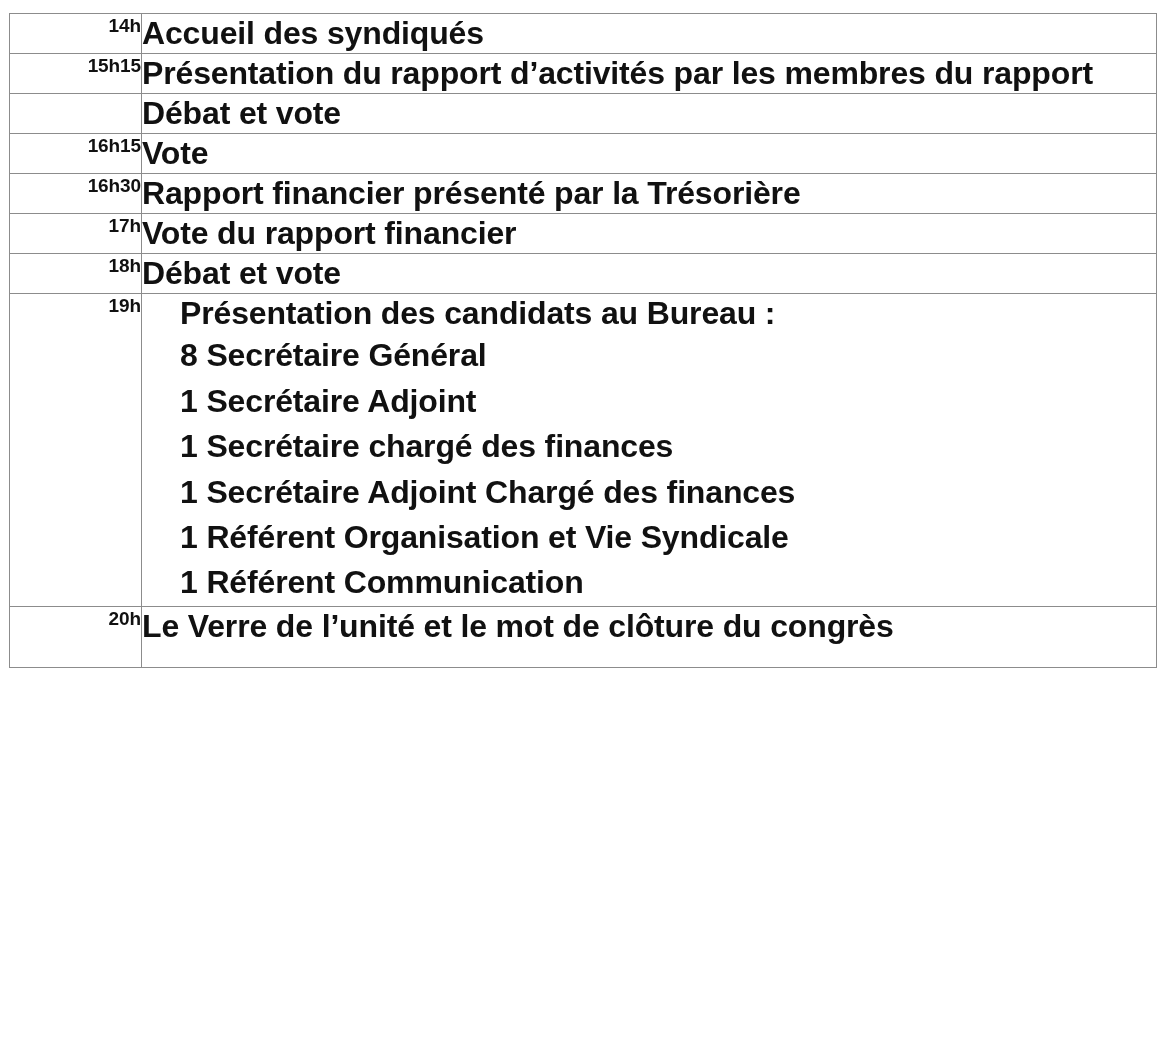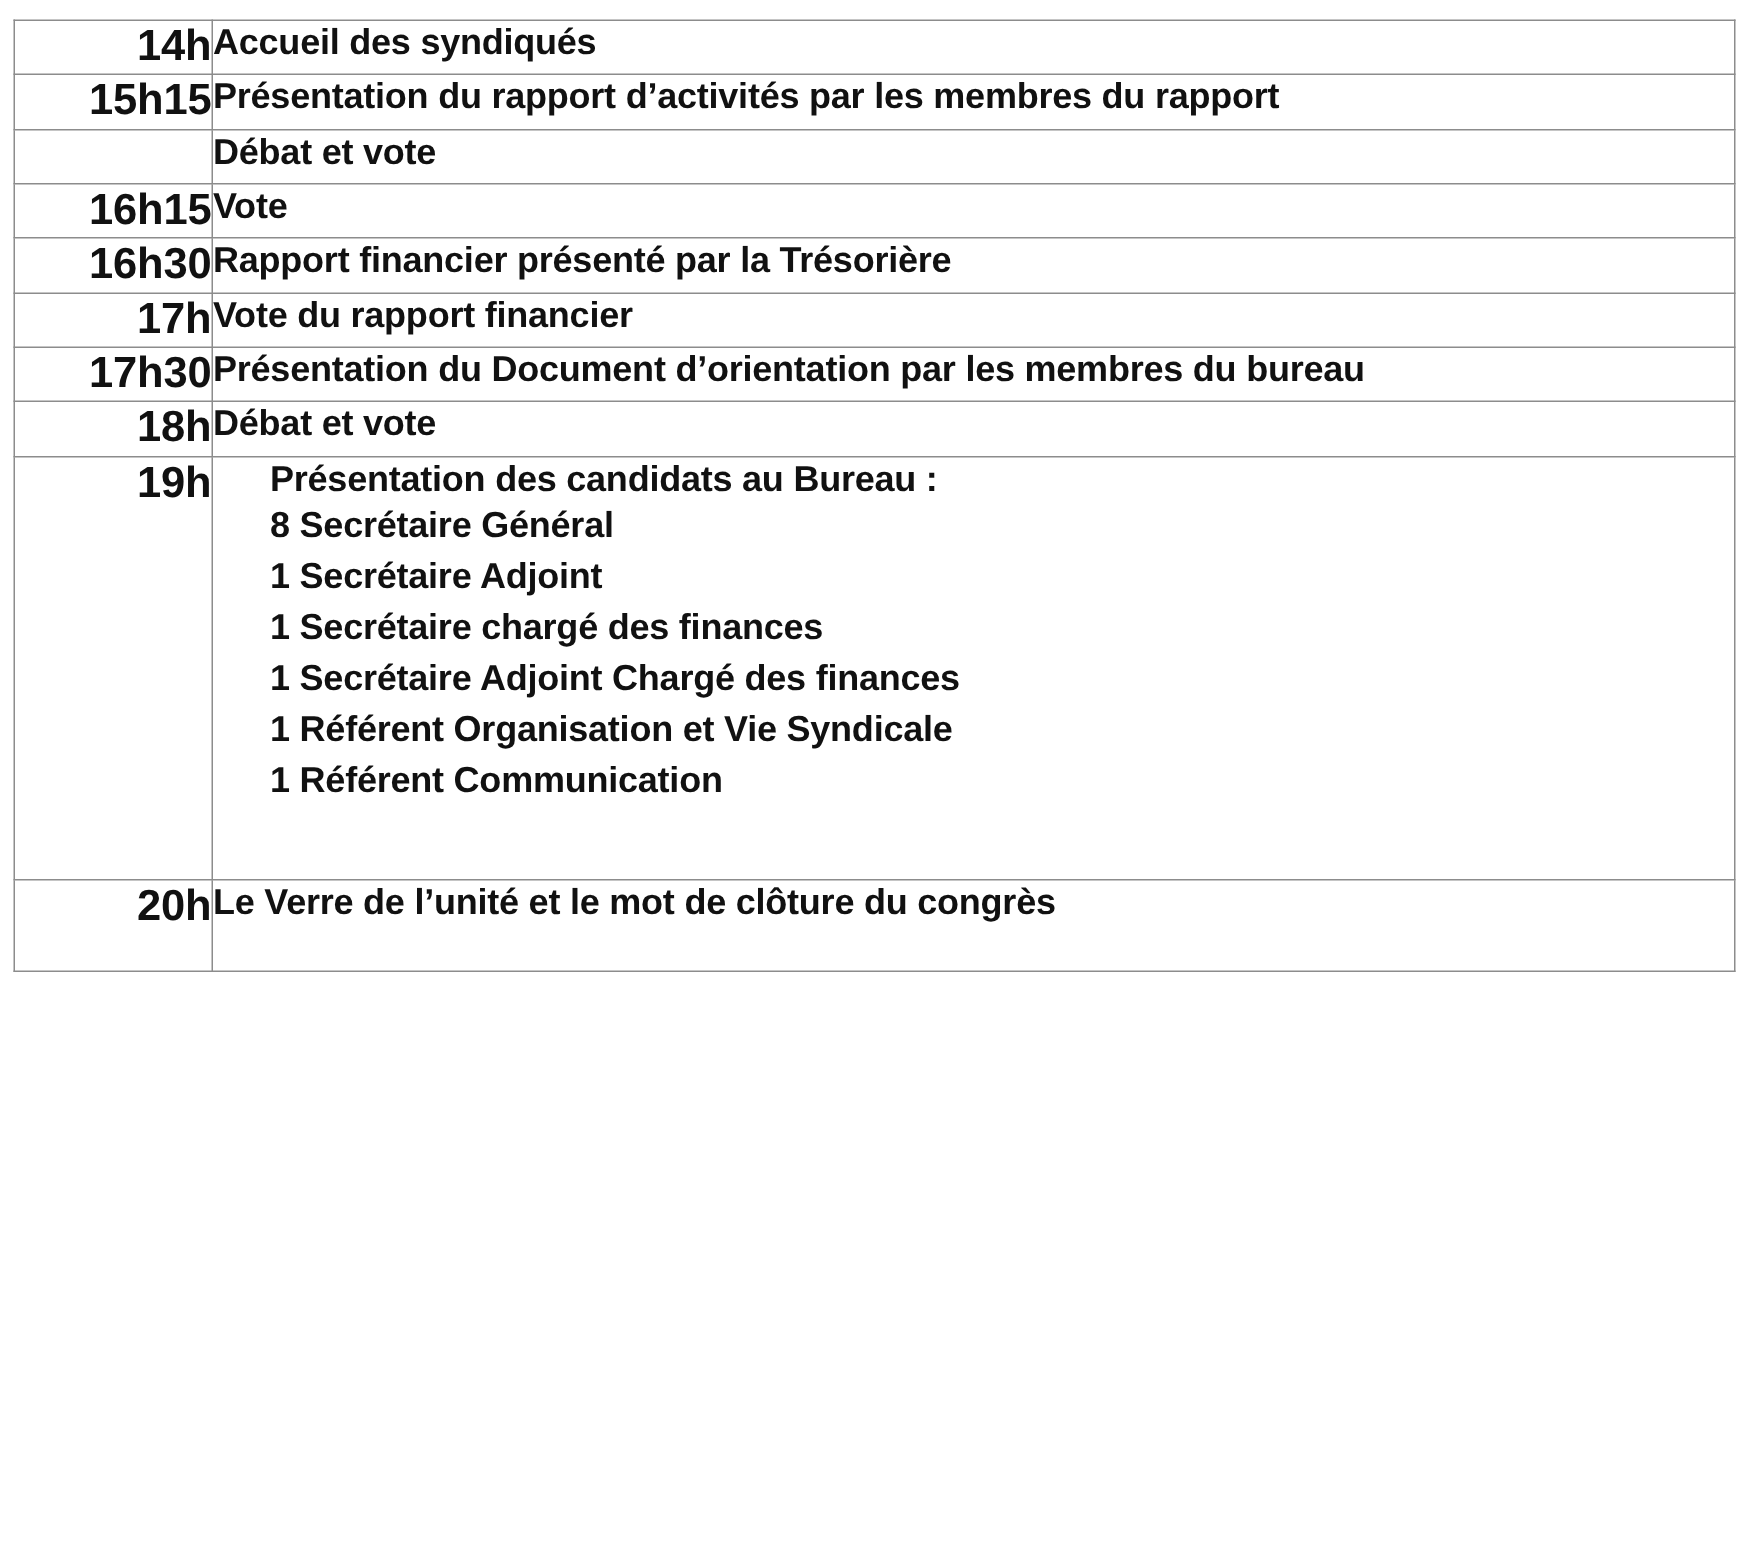--- a/index.html
+++ b/index.html
@@ -39,31 +39,31 @@
     border: 1px solid #8c8c8c;
     padding: 0;
     vertical-align: top;
     background: #ffffff;
   }
 
   .cell-time {
     text-align: right;
     padding: 12px 12px 10px 6px;
     font-weight: bold;
-    font-size: 29px;
+    font-size: 19px;
     line-height: 1.22;
     letter-spacing: -0.1px;
     white-space: nowrap;
   }
 
   .cell-item {
     text-align: left;
     padding: 12px 10px 10px 12px;
     font-weight: bold;
-    font-size: 24px;
+    font-size: 32px;
     line-height: 1.22;
     letter-spacing: -0.15px;
   }
 
   .row-standard .cell-time,
   .row-standard .cell-item {
     height: 35px;
   }
 
   .item-lines {
@@ -117,24 +117,20 @@
         </tr>
         <tr class="row-standard">
           <td class="cell-time">16h30</td>
           <td class="cell-item">Rapport financier présenté par la Trésorière</td>
         </tr>
         <tr class="row-standard">
           <td class="cell-time">17h</td>
           <td class="cell-item">Vote du rapport financier</td>
         </tr>
         <tr class="row-standard">
-          <td class="cell-time">17h30</td>
-          <td class="cell-item">Présentation du Document d’orientation par les membres du bureau</td>
-        </tr>
-        <tr class="row-standard">
           <td class="cell-time">18h</td>
           <td class="cell-item">Débat et vote</td>
         </tr>
         <tr class="row-tall">
           <td class="cell-time">19h</td>
           <td class="cell-item">
             <span class="item-lines">
               <span class="item-line">Présentation des candidats au Bureau :</span>
               <span class="item-line">8 Secrétaire Général</span>
               <span class="item-line">1 Secrétaire Adjoint</span>

